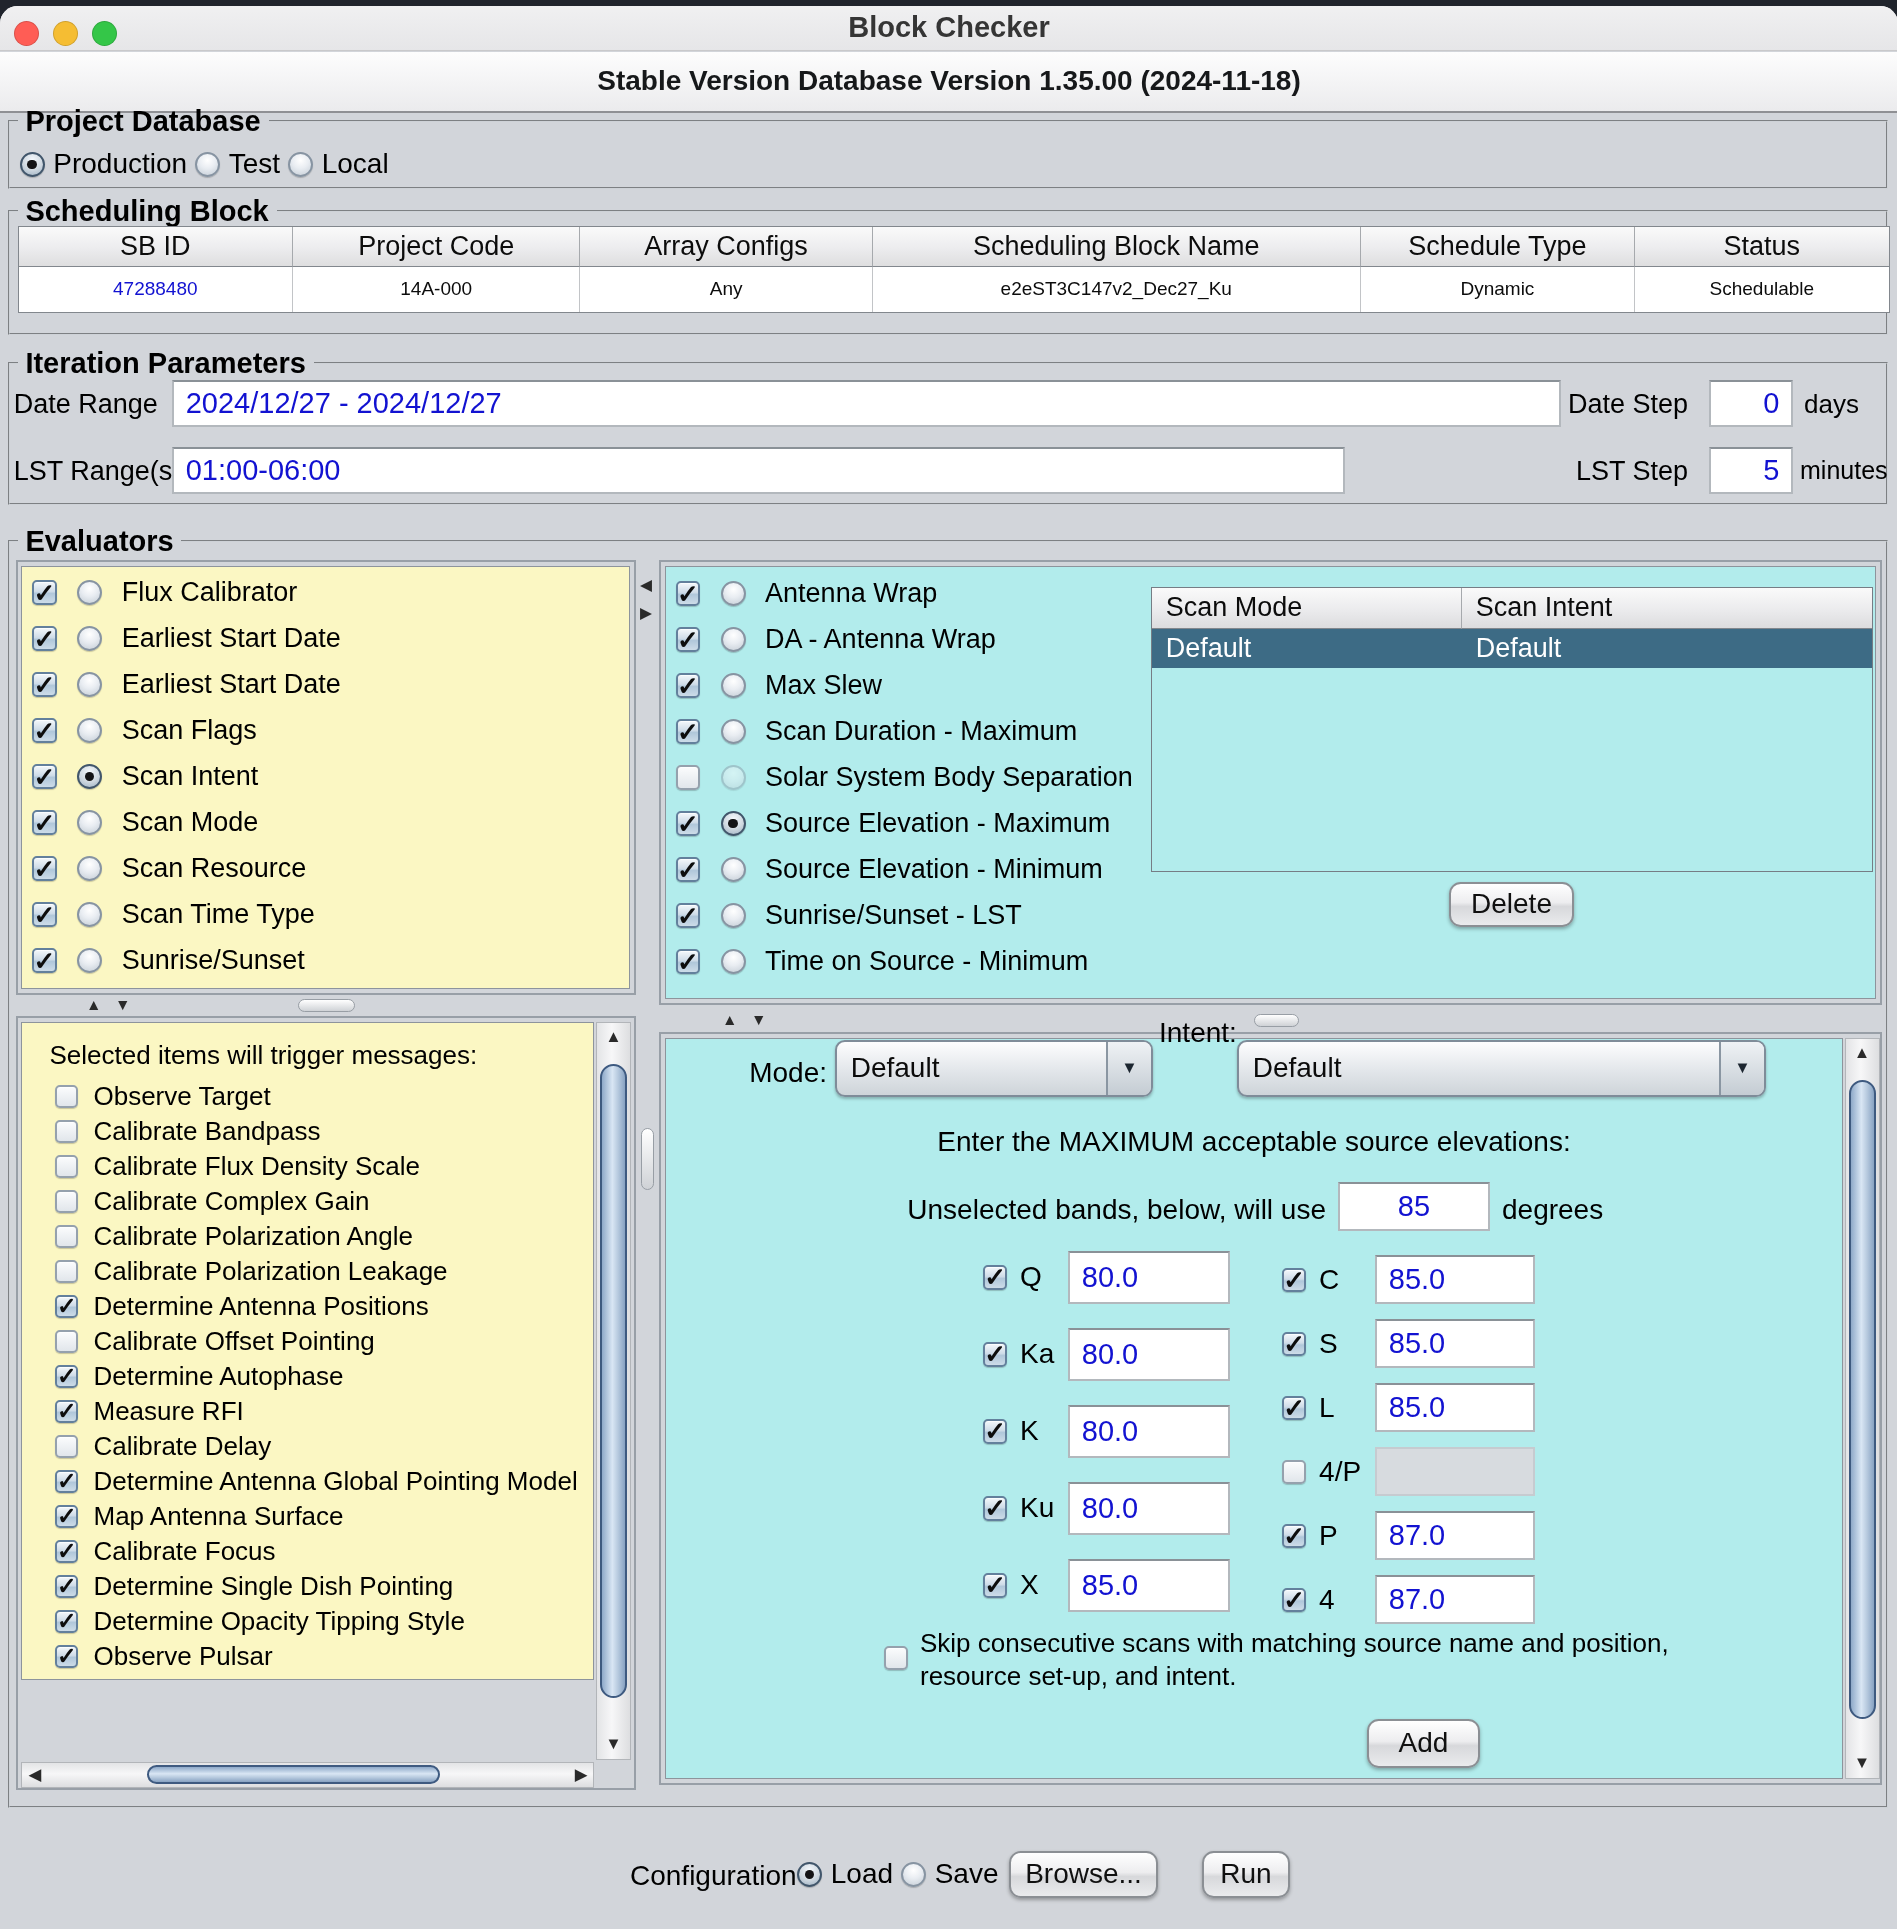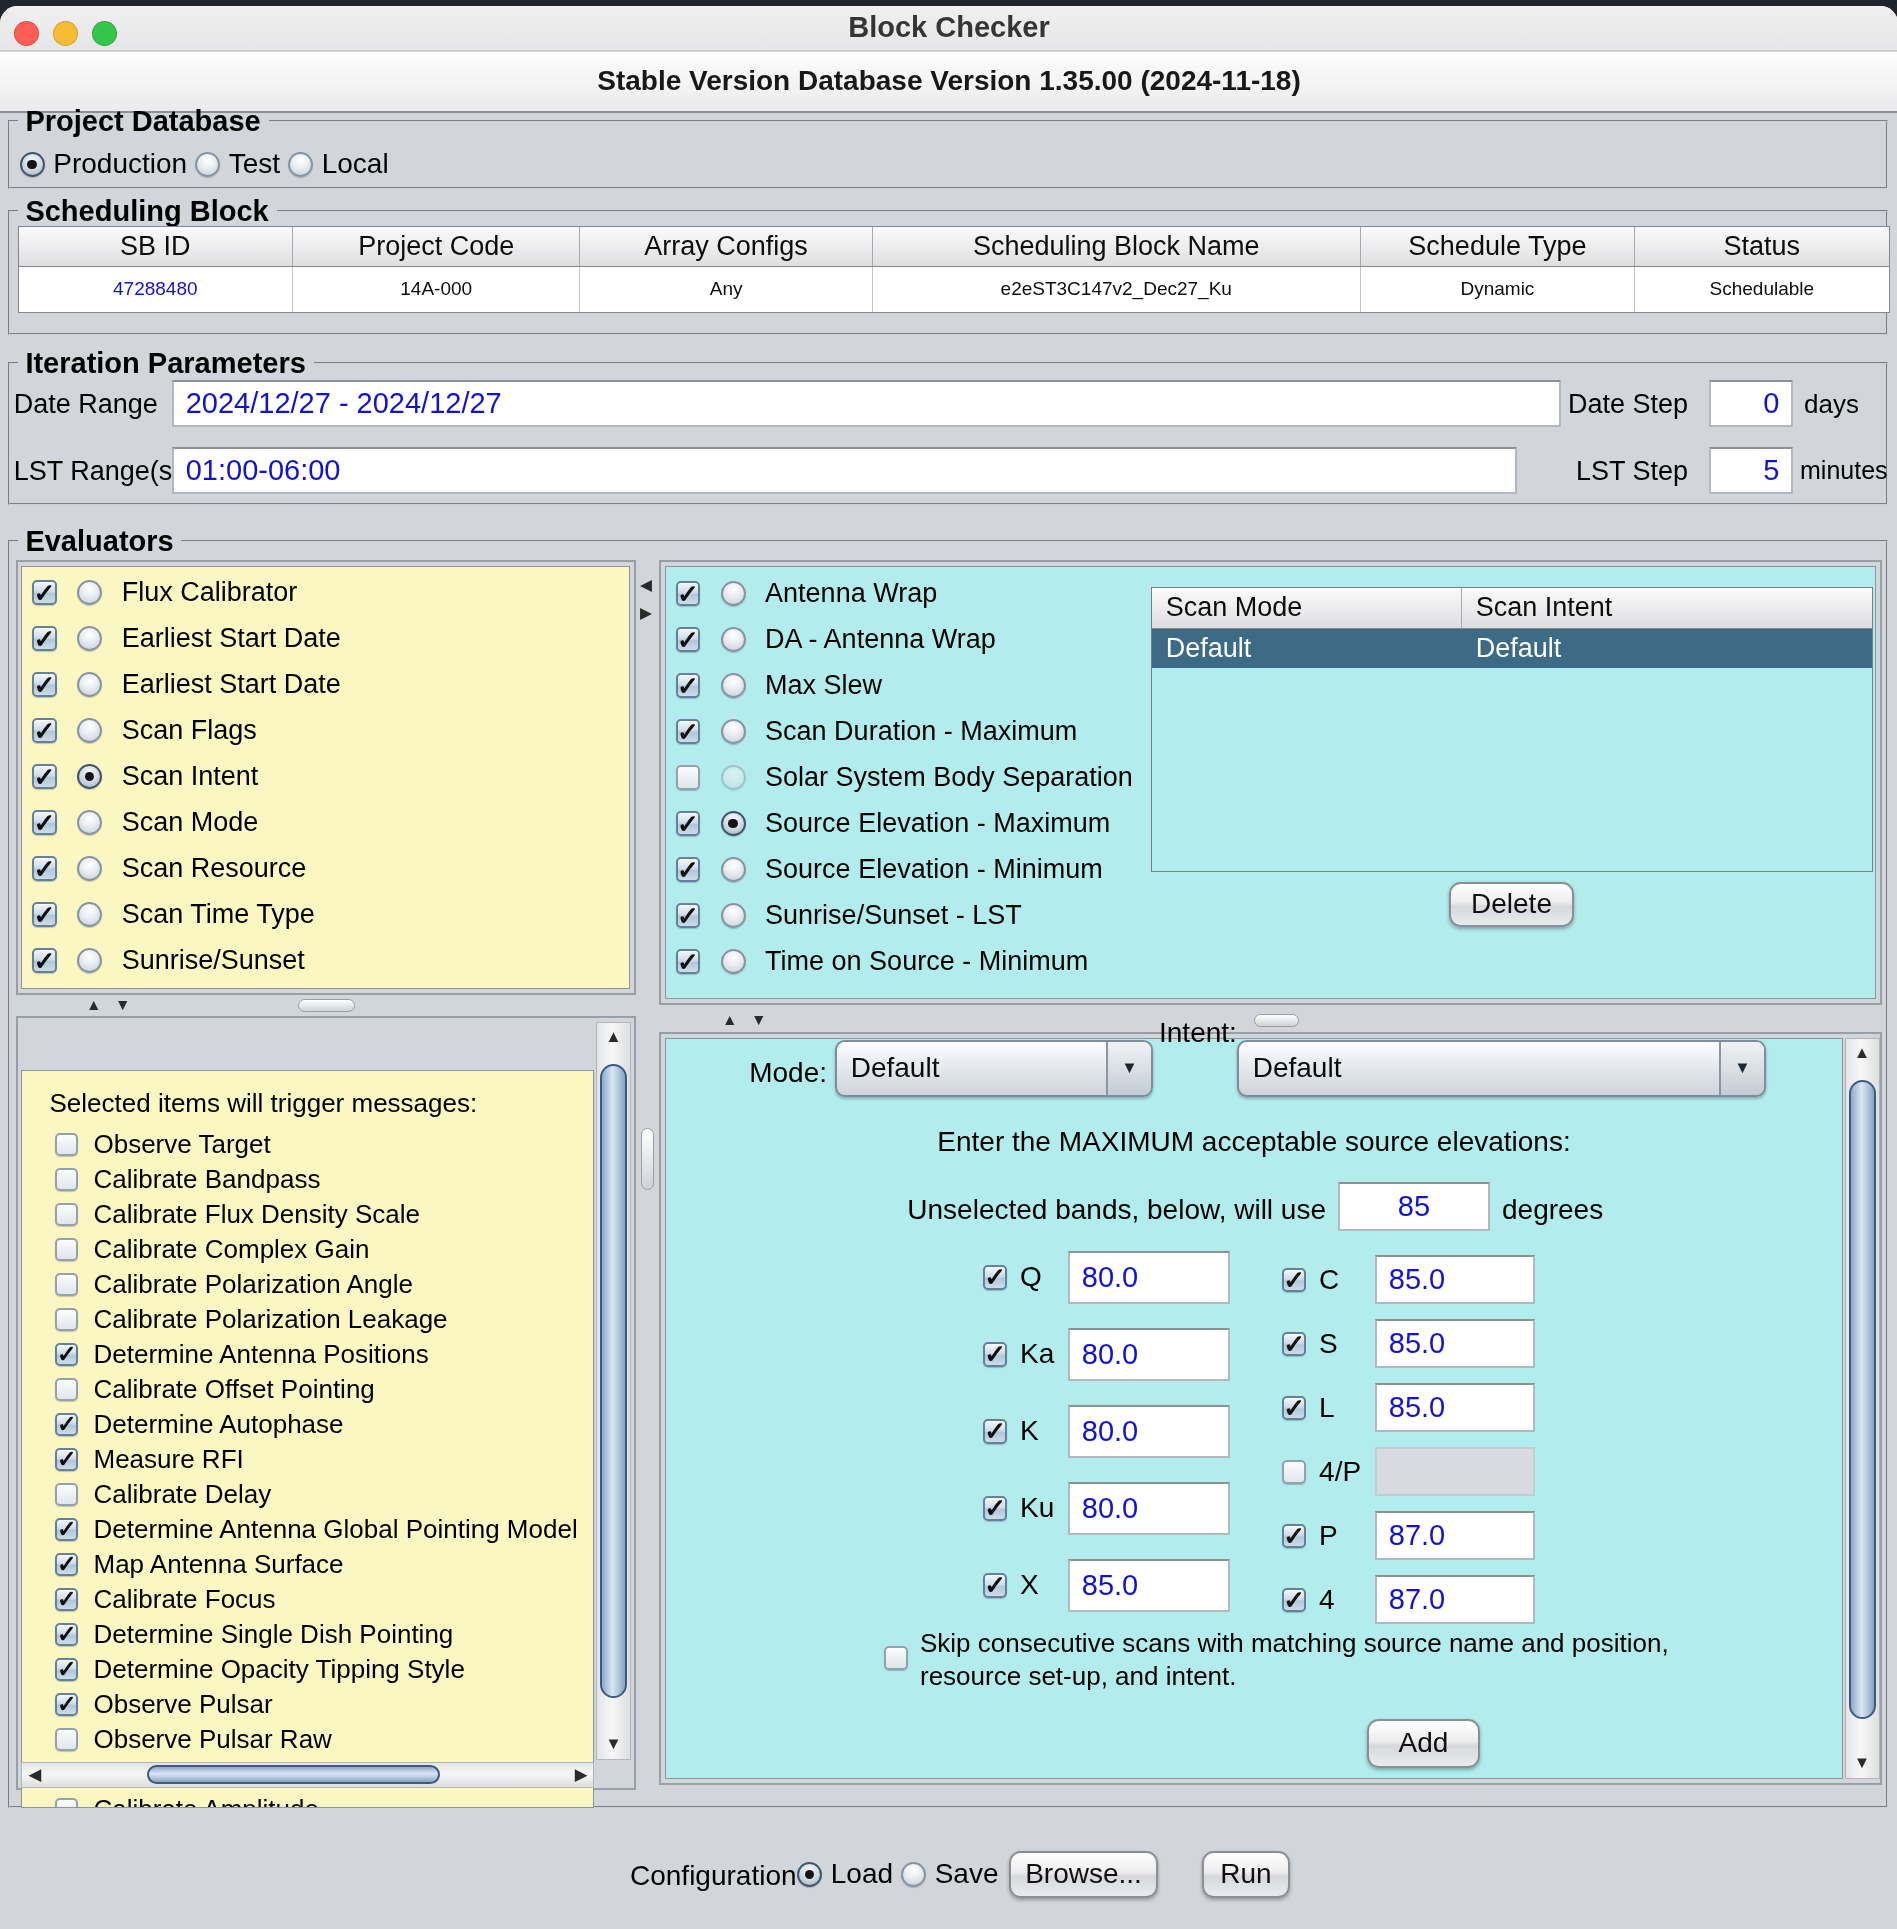--- a/index.html
+++ b/index.html
@@ -137,21 +137,21 @@
 
   <fieldset style="left:7.8px; top:341px; width:1880px; height:158px;">
     <legend>Iteration Parameters</legend>
   </fieldset>
   <span class="lbl" style="left:13.7px; top:383px;">Date Range</span>
   <div class="tfield" style="left:172px; top:374px; width:1389px; height:47px;">2024/12/27 - 2024/12/27</div>
   <span class="lbl" style="left:1568px; top:383px;">Date Step</span>
   <div class="tfield" style="left:1709px; top:374px; width:84px; height:47px; justify-content:flex-end;">0</div>
   <span class="lbl" style="left:1804px; top:383px; font-size:26px;">days</span>
   <span class="lbl" style="left:13.7px; top:450px;">LST Range(s)</span>
-  <div class="tfield" style="left:172px; top:441px; width:1345px; height:47px;">01:00-06:00</div>
+  <div class="tfield" style="left:172px; top:441px; width:1173px; height:47px;">01:00-06:00</div>
   <span class="lbl" style="left:1576px; top:450px;">LST Step</span>
   <div class="tfield" style="left:1709px; top:441px; width:84px; height:47px; justify-content:flex-end;">5</div>
   <span class="lbl" style="left:1800px; top:450px; font-size:25px;">minutes</span>
 
   <fieldset style="left:7.8px; top:519px; width:1880px; height:1283px;">
     <legend>Evaluators</legend>
   </fieldset>
 
   <div class="scrollpane" style="left:15.6px; top:554px; width:620px; height:435px;">
     <div class="viewport yellow" id="left-upper-list" style="padding-top:2.9px;">
@@ -274,21 +274,21 @@
   <span class="split-btn" style="left:86px; top:991px;">▲</span>
   <span class="split-btn" style="left:115px; top:991px;">▼</span>
   <div class="grip" style="left:298px; top:993px; width:57px; height:12.7px;"></div>
 
   <span class="split-btn" style="left:722px; top:1006px;">▲</span>
   <span class="split-btn" style="left:751px; top:1006px;">▼</span>
   <div class="grip" style="left:1254px; top:1008px; width:45px; height:12.7px;"></div>
 
   <div class="scrollpane" style="left:15.6px; top:1010px; width:620px; height:774px; padding:3.9px;">
     <div style="position:relative; width:100%; height:100%;">
-      <div class="viewport yellow" id="trigger-viewport" style="position:absolute; left:0; top:0; width:573px; height:738px;margin-top:48px;">
+      <div class="viewport yellow" id="trigger-viewport" style="position:absolute; left:0; top:0; width:573px; height:658px;">
         <div class="trigger-header">Selected items will trigger messages:</div>
         <div id="trigger-list">
             <div class="trig-row">
               <span class="cb unchecked small"></span>
               <span class="tlabel">Observe Target</span>
             </div>
             <div class="trig-row">
               <span class="cb unchecked small"></span>
               <span class="tlabel">Calibrate Bandpass</span>
             </div>

